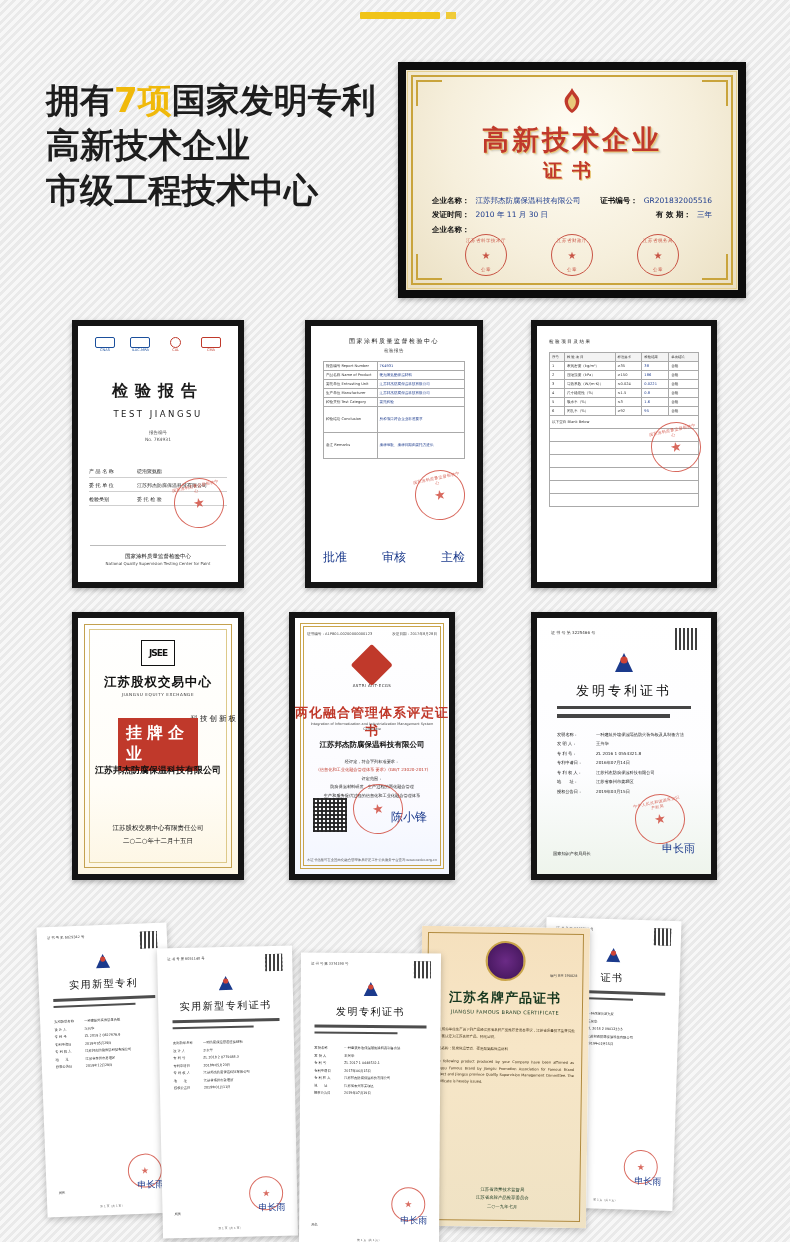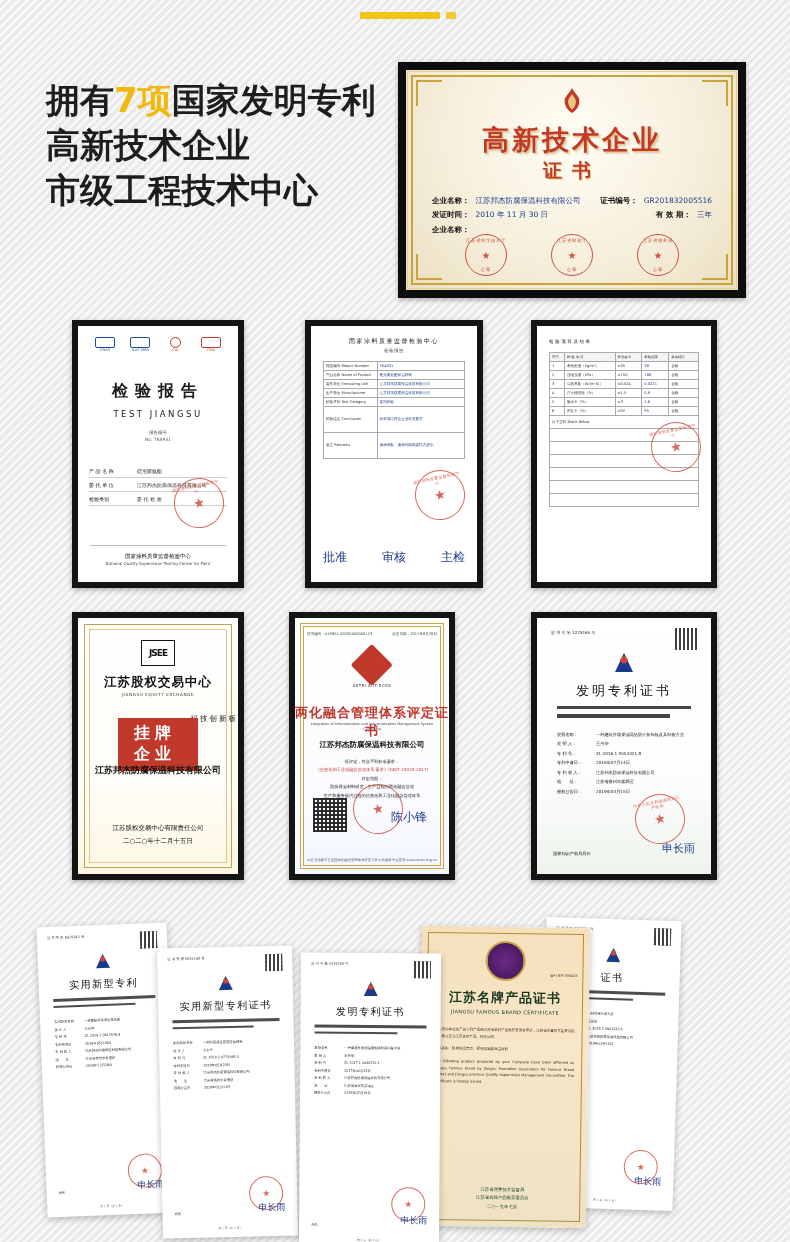--- a/index.html
+++ b/index.html
@@ -372,21 +372,21 @@
   }
   .eq-red {
     position: absolute;
     top: 100px; left: 50%;
     transform: translateX(-50%);
     background: #c0392b;
     color: #fff;
     font-size: 16px;
     font-weight: bold;
     letter-spacing: 5px;
-    padding: 5px 16px 6px;
+    padding: 5px 8px 6px;
   }
   .eq-company {
     position: absolute;
     top: 146px; left: 0; right: 0;
     text-align: center;
     font-size: 9px;
     font-weight: bold;
     color: #111;
   }
   .eq-kv {

